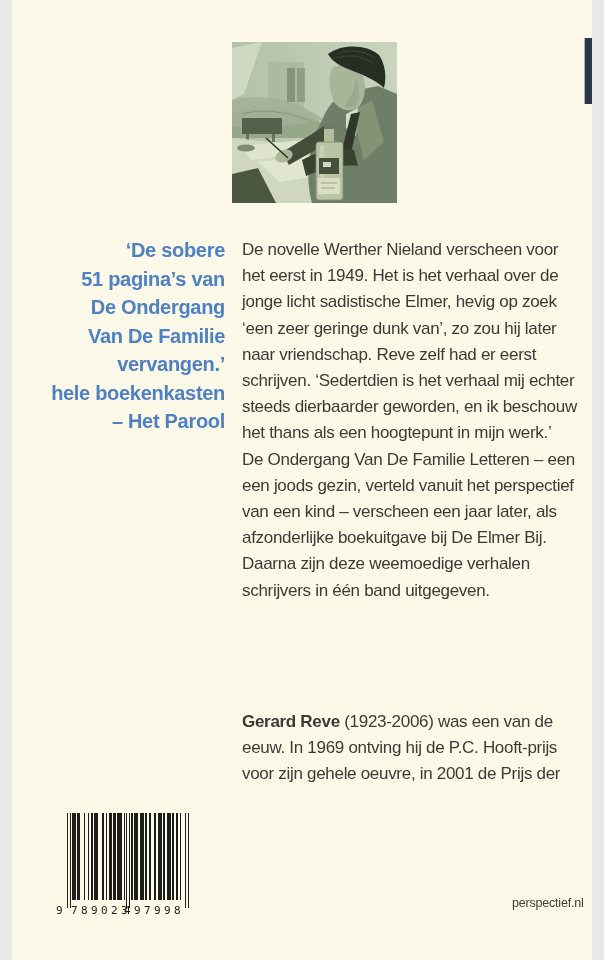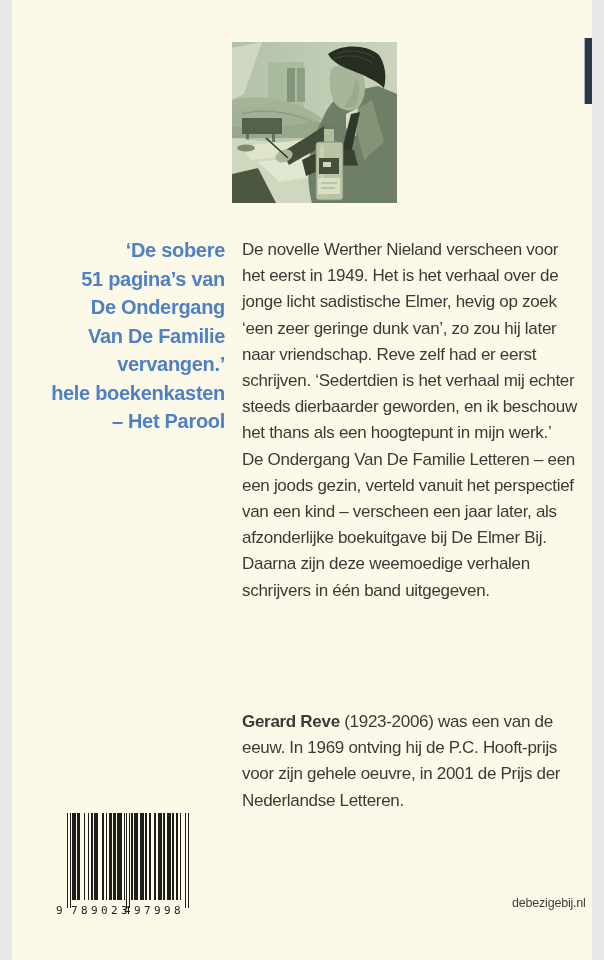--- a/index.html
+++ b/index.html
@@ -145,21 +145,20 @@
       <div class="line"><span>van een kind – verscheen een jaar later, als</span></div>
       <div class="line"><span>afzonderlijke boekuitgave bij De Elmer Bij.</span></div>
       <div class="line"><span>Daarna zijn deze weemoedige verhalen</span></div>
       <div class="line"><span>schrijvers in één band uitgegeven.</span></div>
     </div>
 
   <div class="bio-text">
       <div class="line"><span class="bd">Gerard Reve</span><span> (1923-2006) was een van de</span></div>
       <div class="line"><span>eeuw. In 1969 ontving hij de P.C. Hooft-prijs</span></div>
       <div class="line"><span>voor zijn gehele oeuvre, in 2001 de Prijs der</span></div>
-      <div class="line"><span>Nederlandse Letteren.</span></div>
     </div>
 
   <div class="barcode">
     <svg id="barcode-svg" viewBox="0 0 95 95" preserveAspectRatio="none" shape-rendering="crispEdges">
         <rect x="0" y="0" width="1.05" height="95" fill="#1d1d1b"></rect>
         <rect x="2" y="0" width="1.05" height="95" fill="#1d1d1b"></rect>
         <rect x="4" y="0" width="1.05" height="87" fill="#1d1d1b"></rect>
         <rect x="5" y="0" width="1.05" height="87" fill="#1d1d1b"></rect>
         <rect x="6" y="0" width="1.05" height="87" fill="#1d1d1b"></rect>
         <rect x="8" y="0" width="1.05" height="87" fill="#1d1d1b"></rect>
@@ -205,15 +204,15 @@
         <rect x="85" y="0" width="1.05" height="87" fill="#1d1d1b"></rect>
         <rect x="88" y="0" width="1.05" height="87" fill="#1d1d1b"></rect>
         <rect x="92" y="0" width="1.05" height="95" fill="#1d1d1b"></rect>
         <rect x="94" y="0" width="1.05" height="95" fill="#1d1d1b"></rect>
       </svg>
     <span class="digit d-first">9</span>
     <span class="digit d-left">789023</span>
     <span class="digit d-right">497998</span>
   </div>
 
-  <div class="site">debezigebij.nl</div>
+  <div class="site">perspectief.nl</div>
 
 </div>
 
 </body></html>

